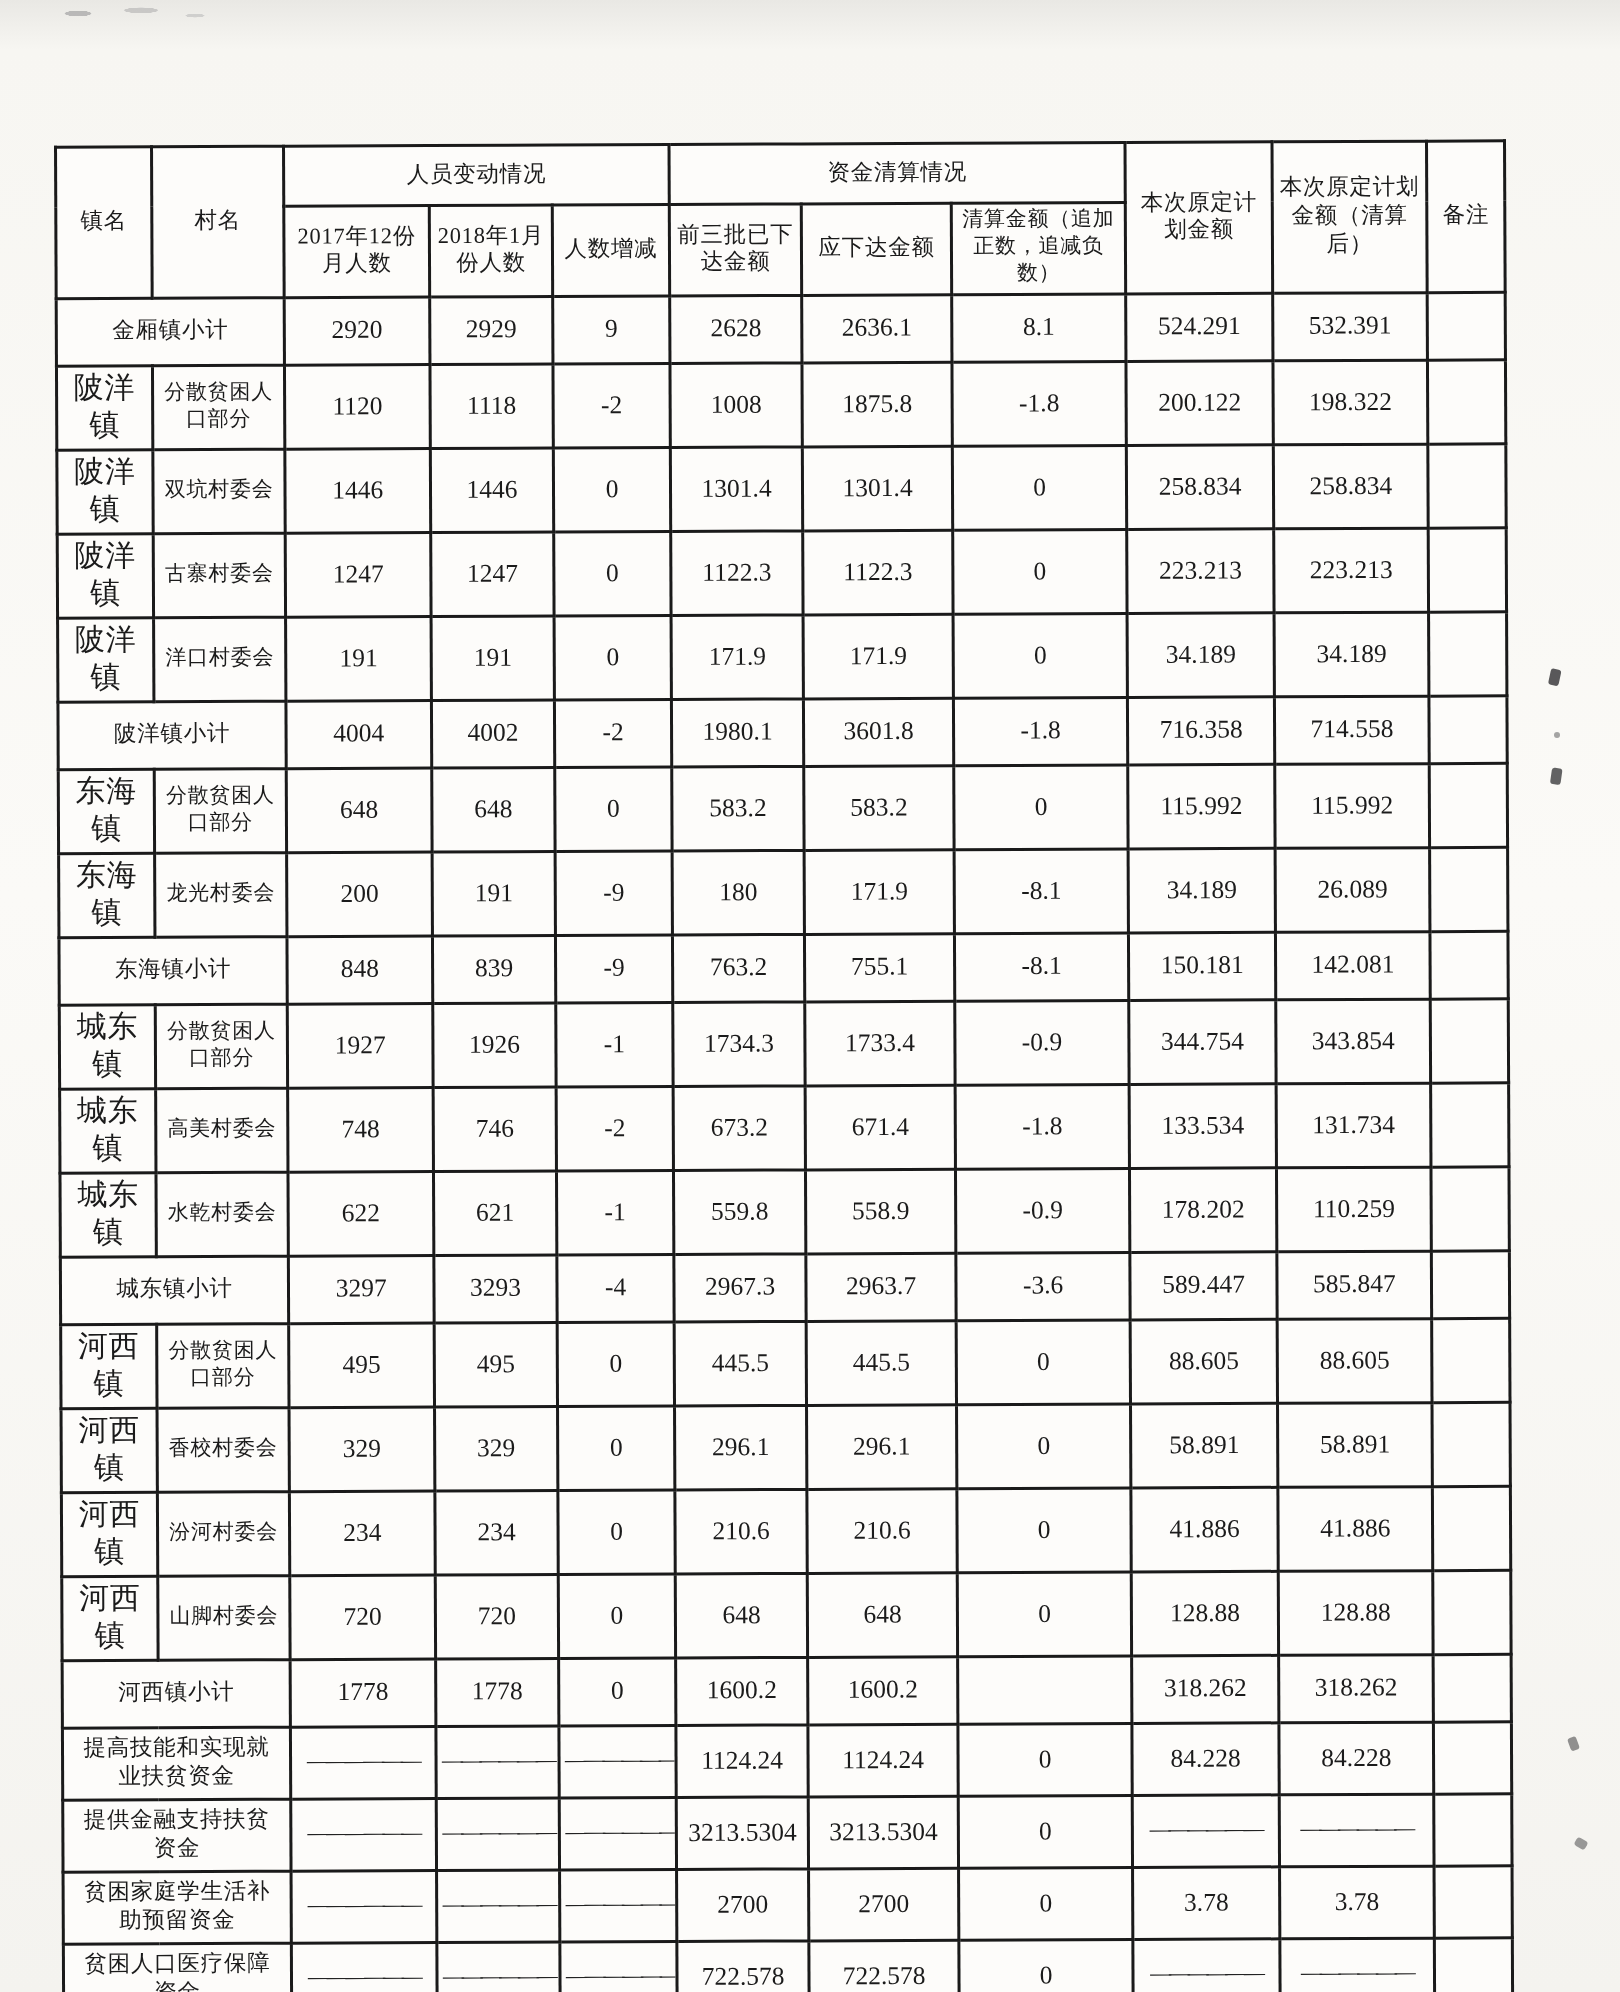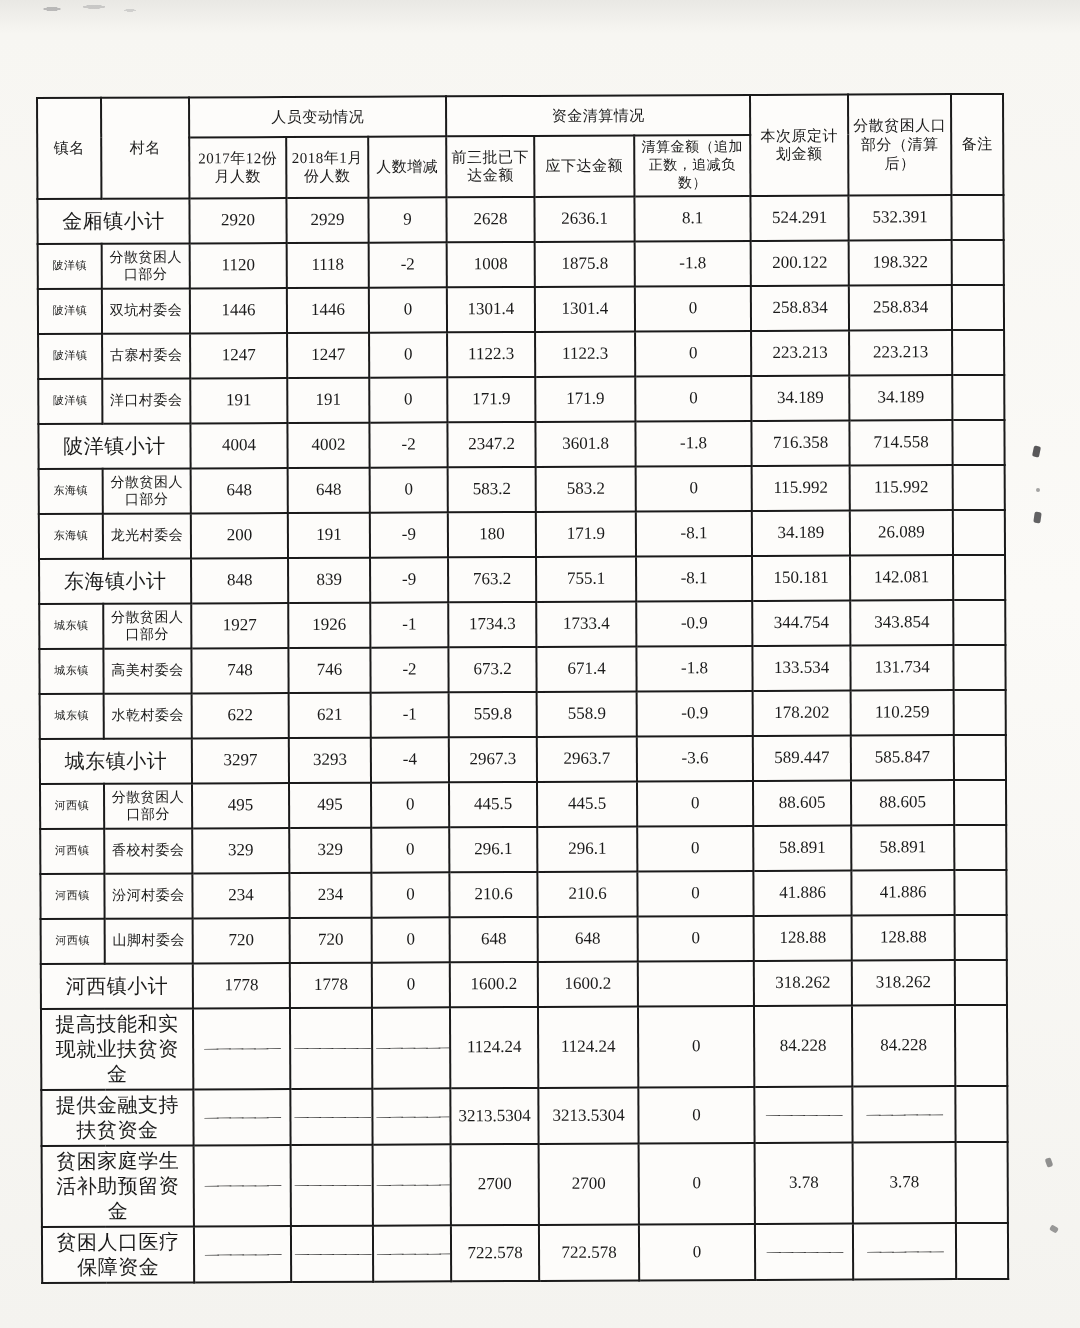--- a/index.html
+++ b/index.html
@@ -28,23 +28,23 @@
     vertical-align:middle;
     padding:2px 3px;
     overflow:hidden;
     line-height:1.25;
     font-weight:normal;
   }
   thead th{font-size:15px;letter-spacing:0.5px;}
   .hdr-group{height:40px;font-size:16px;}
   .hdr-sub{height:54px;}
   .hdr-settle{font-size:14px;line-height:1.3;font-family:Liberation Serif, serif;}
-  td.town{font-size:11px;letter-spacing:0.5px;}
+  td.town{font-size:20px;letter-spacing:0.5px;}
   td.village{font-size:14px;padding:2px 4px;letter-spacing:0.5px;}
-  td.label-cell{font-size:20px;padding:2px 6px;letter-spacing:0.5px;}
+  td.label-cell{font-size:15px;padding:2px 6px;letter-spacing:0.5px;}
   td.num{font-size:17px;font-family:"Liberation Serif","DejaVu Serif",serif;}
   td.dash{font-size:14px;letter-spacing:-1.5px;color:#222;}
   tbody tr{height:45px;}
   tbody tr.tall{height:48px;}
   
   .artifact{position:absolute;pointer-events:none;}
   .scribble{
     left:28px;top:2px;width:120px;height:14px;
     background:
       radial-gradient(ellipse 14px 3px at 20% 50%, rgba(90,90,95,.35) 0 60%, transparent 65%),
@@ -84,21 +84,21 @@
       <col style="width:103px">
         <col style="width:52px">
     </colgroup>
     <thead>
       <tr class="hdr-group">
         <th rowspan="2">镇名</th>
         <th rowspan="2">村名</th>
         <th colspan="3">人员变动情况</th>
         <th colspan="3">资金清算情况</th>
         <th rowspan="2">本次原定计划金额</th>
-        <th rowspan="2">分散贫困人口部分（清算后）</th>
+        <th rowspan="2">本次原定计划金额（清算后）</th>
         <th rowspan="2">备注</th>
       </tr>
       <tr class="hdr-sub">
         <th>2017年12份月人数</th>
         <th>2018年1月份人数</th>
         <th>人数增减</th>
         <th>前三批已下达金额</th>
         <th>应下达金额</th>
         <th class="hdr-settle">清算金额（追加正数，追减负数）</th>
       </tr>
@@ -166,21 +166,21 @@
           <td class="num">0</td>
           <td class="num">34.189</td>
           <td class="num">34.189</td>
           <td class="num"></td>
         </tr>
         <tr>
           <td colspan="2" class="label-cell">陂洋镇小计</td>
           <td class="num">4004</td>
           <td class="num">4002</td>
           <td class="num">-2</td>
-          <td class="num">2347.2</td>
+          <td class="num">1980.1</td>
           <td class="num">3601.8</td>
           <td class="num">-1.8</td>
           <td class="num">716.358</td>
           <td class="num">714.558</td>
           <td class="num"></td>
         </tr>
         <tr>
           <td class="town">东海镇</td>
           <td class="village">分散贫困人口部分</td>
           <td class="num">648</td>

